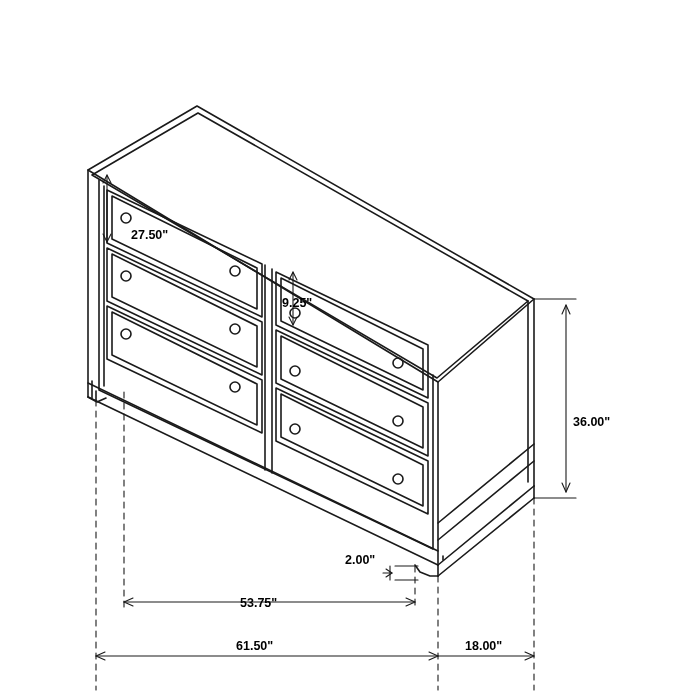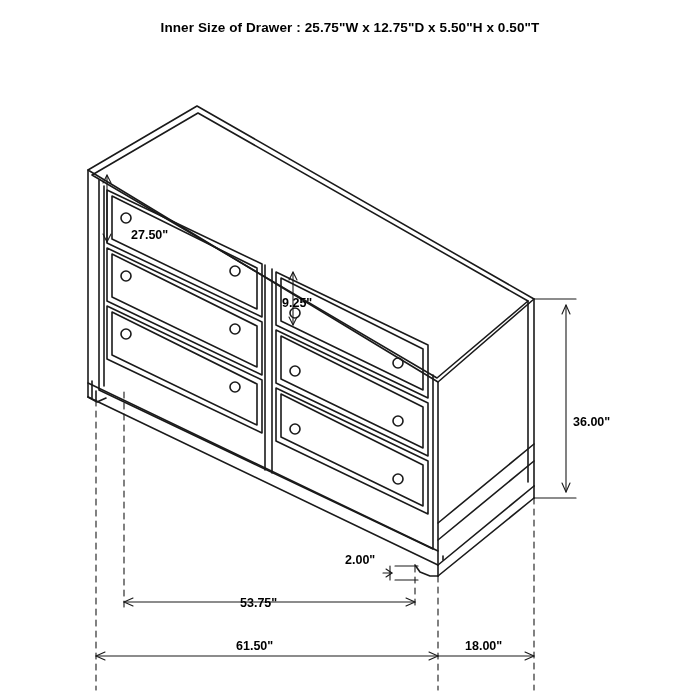--- a/index.html
+++ b/index.html
@@ -41,21 +41,20 @@
     font-size: 12.5px;
     font-weight: bold;
     white-space: nowrap;
   }
 </style>
 </head>
 <body>
 
 <div id="stage">
 
-  <div class="title">Inner Size of Drawer : 25.75"W x 12.75"D x 5.50"H x 0.50"T</div>
 
   <svg class="drawing" viewBox="0 0 700 700">
     <g fill="none" stroke="#1a1a1a" stroke-width="1.6" stroke-linejoin="round" stroke-linecap="round">
 
       <g>
         <path d="M88,170 L197,106 L534,299 L438,382 Z"></path>
         <path d="M92,175 L198,113 L528,301 L437,378 Z"></path>
       </g>
 
       <g>

